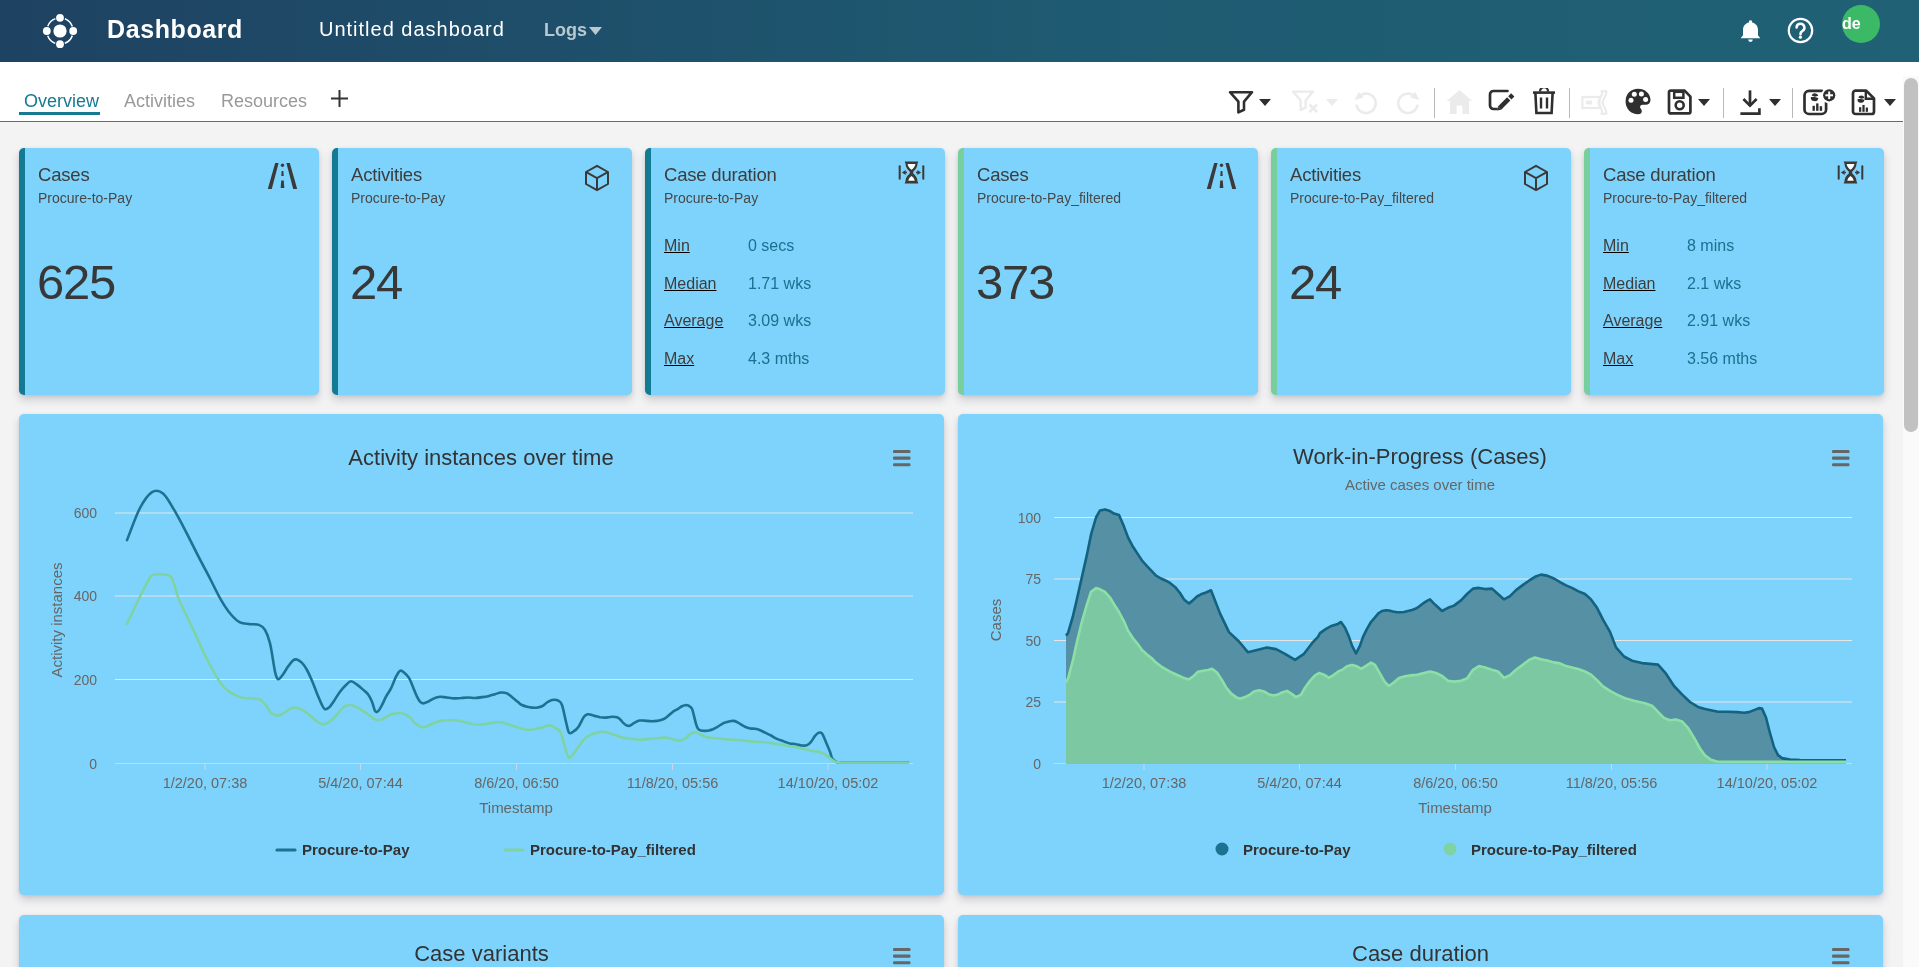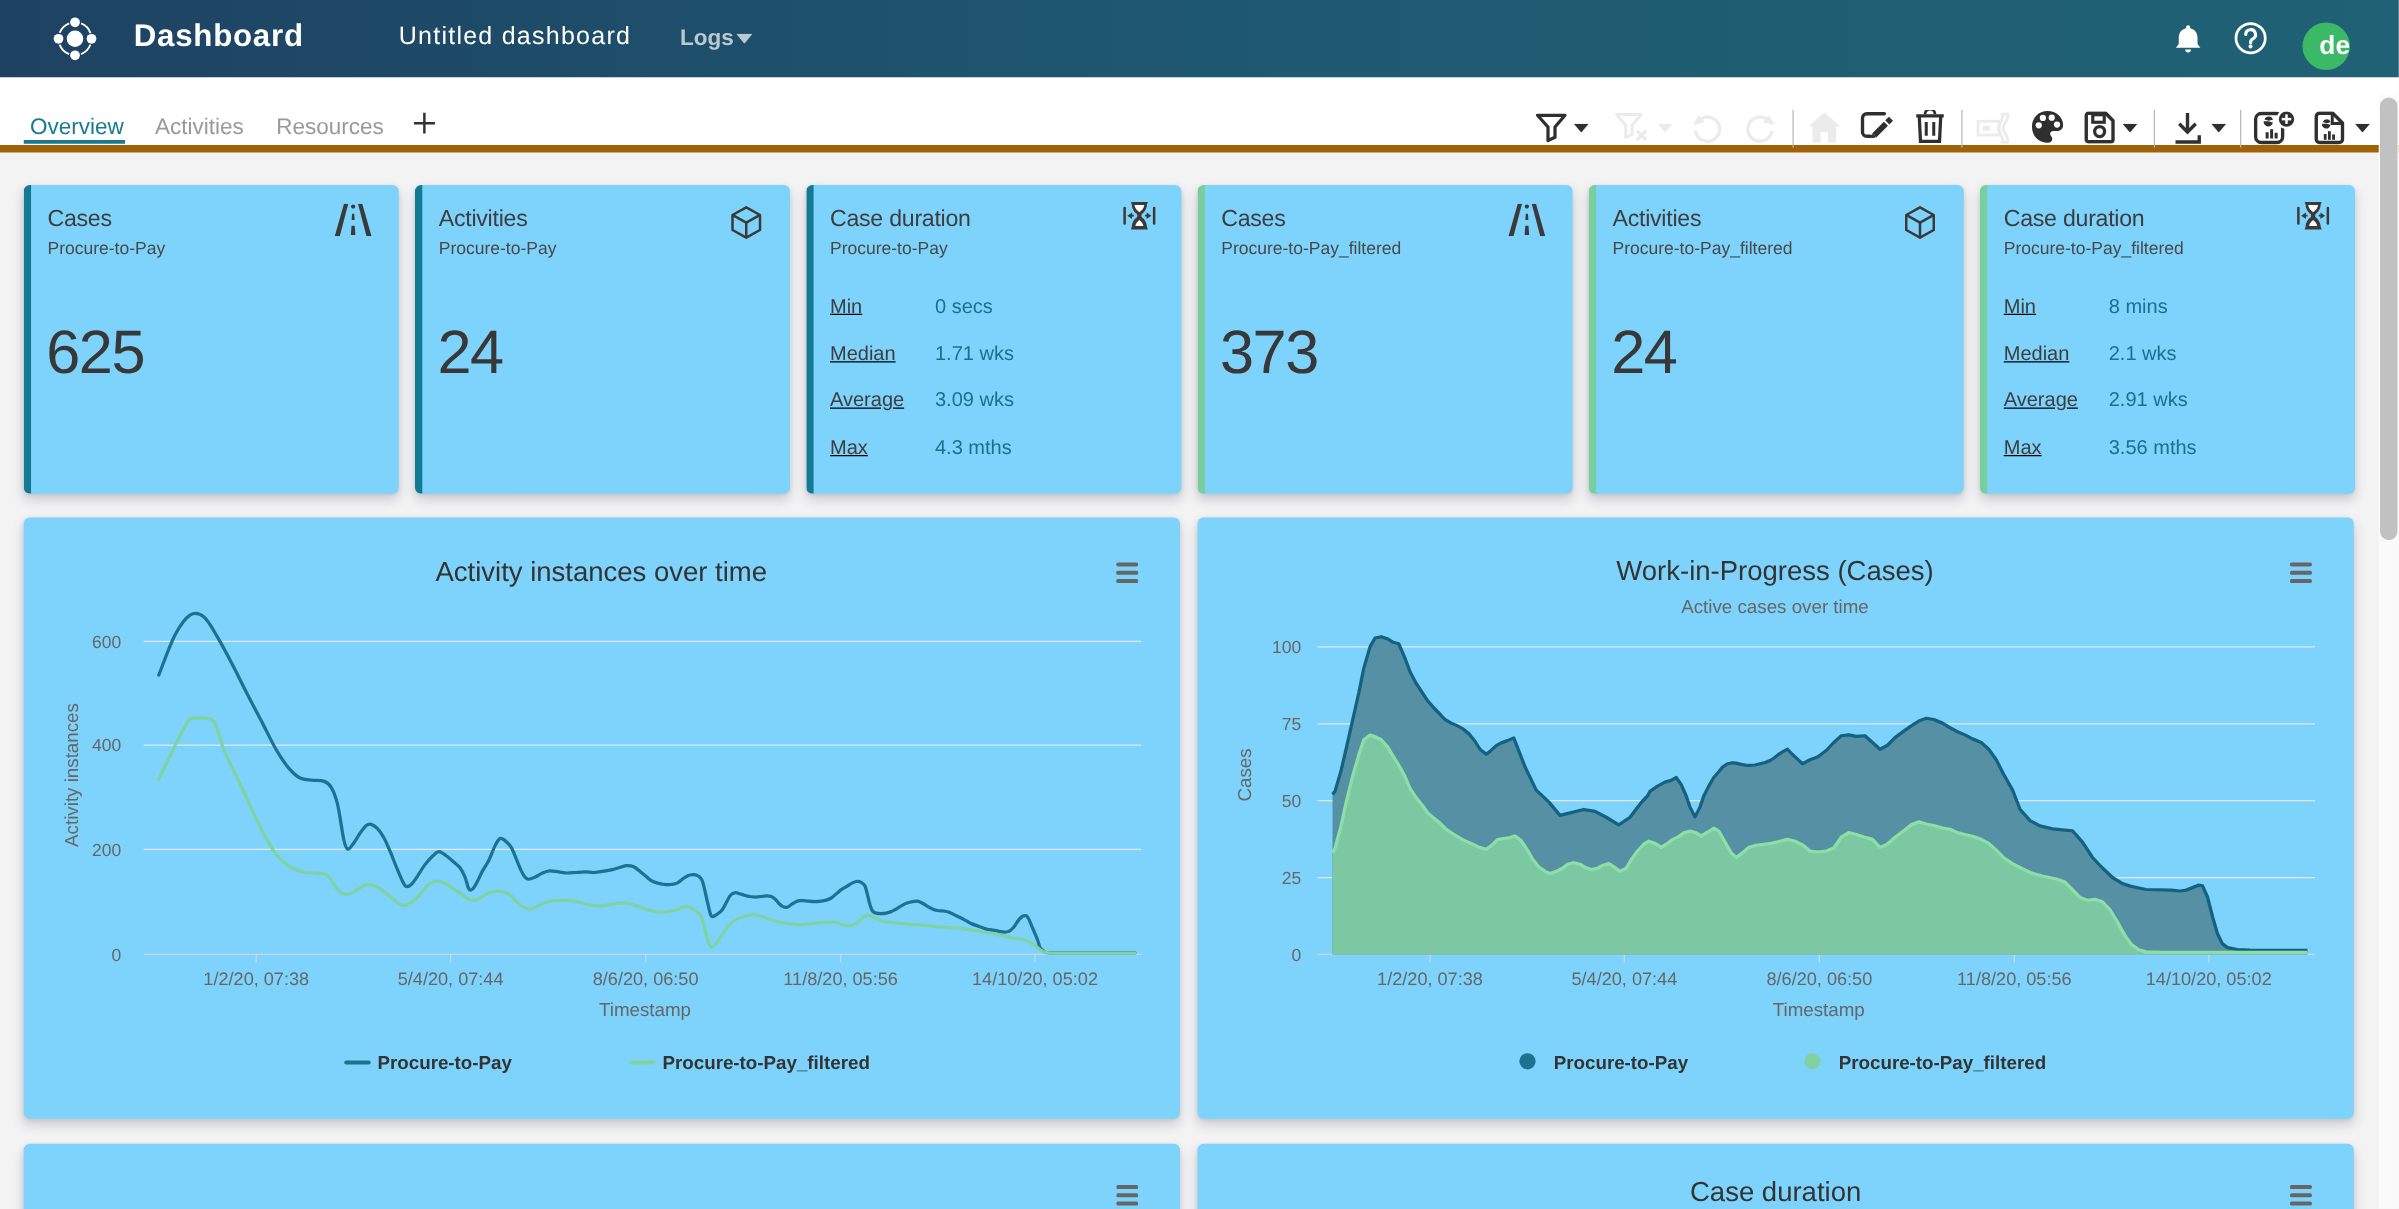--- a/index.html
+++ b/index.html
@@ -1,22 +1,22 @@
 <!DOCTYPE html>
 <html><head>
 <meta charset="utf-8">
 <style>
 * { margin:0; padding:0; box-sizing:border-box; }
 html,body { width:1919px; height:967px; overflow:hidden; font-family:"Liberation Sans", sans-serif; background:#f3f3f4; }
 .header { position:absolute; left:0; top:0; width:1919px; height:62px; background:linear-gradient(90deg,#1e4262 0%,#1e5a71 55%,#206175 100%);padding-left:41px; }
 .h-title { position:absolute; left:107px; top:15px; font-size:25px; font-weight:bold; color:#fff; letter-spacing:0.6px; }
 .h-sub { position:absolute; left:319px; top:18px; font-size:20px; color:#fff; letter-spacing:1px; }
 .h-logs { position:absolute; left:544px; top:20px; font-size:18px; color:#b9c9d1;font-weight:bold; }
-.avatar { position:absolute; left:1842px; top:18px; width:38px; height:38px; border-radius:50%; background:#3cb966; color:#fff; font-size:21px; font-weight:bold; text-align:right; line-height:38px; }
-.tabbar { position:absolute; left:0; top:62px; width:1919px; height:60px; background:#fff; border-bottom:6px solid #a16207; }
+.avatar { position:absolute; left:1842px; top:5px; width:38px; height:38px; border-radius:50%; background:#3cb966; color:#fff; font-size:16px; font-weight:bold; text-align:left; line-height:38px; }
+.tabbar { position:absolute; left:0; top:62px; width:1919px; height:60px; background:#fff; border-bottom:1px solid #a16207; }
 .tab { position:absolute; top:29px; font-size:18px; color:#999999; }
 .tab.active { color:#177a91; }
 .tab-underline { position:absolute; left:19px; top:50px; width:81px; height:3px; background:#177a91; }
 .tb-div { position:absolute; top:26px; width:1px; height:30px; background:#b9b9b9; }
 .content { position:absolute; left:0; top:131px; width:1919px; height:836px; background:#f3f3f4; }
 .card { position:absolute; background:#7dd3fc; border-radius:5px; box-shadow:0 5px 9px rgba(50,55,75,0.20), 0 1px 3px rgba(50,55,75,0.10); }
 .kpi { top:17px; width:300px; height:247px; }
 .kpi-title { position:absolute; left:13px; top:16px; font-size:18.5px; letter-spacing:-0.2px; color:#3d3d3d; }
 .kpi-sub { position:absolute; left:13px; top:42px; font-size:14px; color:#484848; }
 .kpi-value { position:absolute; left:12px; top:106px; font-size:49px; color:#383838; letter-spacing:-1.2px; }
@@ -352,20 +352,21 @@
 <path d="M108.0 221.6L110.0 219.1L115.0 201.9L119.0 184.7L124.0 162.5L129.0 140.4L133.0 120.7L138.0 103.5L142.0 96.4L147.0 95.4L152.0 97.1L156.0 99.6L161.0 101.0L166.0 112.6L170.0 123.4L175.0 132.8L180.0 140.4L184.0 146.5L189.0 152.2L194.0 157.4L198.0 161.6L203.0 164.5L208.0 166.7L212.0 168.9L217.0 172.9L222.0 179.0L226.0 185.4L231.0 189.4L234.0 187.1L239.0 182.5L243.0 180.3L248.0 178.5L253.0 176.3L262.0 199.4L271.0 218.1L281.0 227.5L290.0 238.3L299.0 236.1L309.0 233.6L318.0 235.1L327.0 239.8L337.0 245.9L346.0 239.8L355.0 228.0L360.0 222.8L362.0 219.1L368.0 214.9L374.0 211.7L379.0 210.3L383.0 208.0L387.0 213.7L391.0 222.8L394.0 231.7L398.0 239.5L402.0 231.7L405.0 222.8L409.0 214.9L413.0 208.0L417.0 203.4L420.0 199.7L424.0 197.0L428.0 196.2L431.0 196.5L435.0 197.5L439.0 198.2L443.0 198.2L446.0 198.0L450.0 197.0L454.0 196.0L458.0 194.5L461.0 192.6L465.0 189.4L469.0 186.9L472.0 185.4L476.0 189.6L480.0 193.3L484.0 197.0L490.0 193.8L496.0 191.6L503.0 186.4L509.0 180.0L515.0 174.6L521.0 173.9L527.0 175.1L534.0 174.6L540.0 180.0L546.0 185.4L552.0 182.2L558.0 176.1L565.0 170.9L571.0 166.7L577.0 162.8L583.0 160.6L589.0 161.6L596.0 164.5L602.0 168.2L608.0 171.4L614.0 173.9L620.0 177.1L627.0 180.0L633.0 185.4L639.0 193.8L645.0 205.6L652.0 217.9L658.0 233.4L666.0 242.5L674.0 246.7L684.0 249.1L692.0 249.9L700.0 250.6L708.0 259.7L716.0 272.0L724.0 280.4L732.0 288.0L740.0 292.9L747.0 295.1L754.0 296.6L759.0 297.6L769.0 297.8L779.0 298.1L786.0 298.8L791.0 298.1L796.0 296.1L801.0 294.1L804.0 294.6L808.0 303.5L812.0 319.2L816.0 333.0L820.0 341.1L824.0 344.1L832.0 345.6L842.0 346.1L857.0 346.3L872.0 346.3L888.0 346.3L888.0 349.5L108.0 349.5Z" fill="#5590a4"></path>
 <path d="M108.0 221.6L110.0 219.1L115.0 201.9L119.0 184.7L124.0 162.5L129.0 140.4L133.0 120.7L138.0 103.5L142.0 96.4L147.0 95.4L152.0 97.1L156.0 99.6L161.0 101.0L166.0 112.6L170.0 123.4L175.0 132.8L180.0 140.4L184.0 146.5L189.0 152.2L194.0 157.4L198.0 161.6L203.0 164.5L208.0 166.7L212.0 168.9L217.0 172.9L222.0 179.0L226.0 185.4L231.0 189.4L234.0 187.1L239.0 182.5L243.0 180.3L248.0 178.5L253.0 176.3L262.0 199.4L271.0 218.1L281.0 227.5L290.0 238.3L299.0 236.1L309.0 233.6L318.0 235.1L327.0 239.8L337.0 245.9L346.0 239.8L355.0 228.0L360.0 222.8L362.0 219.1L368.0 214.9L374.0 211.7L379.0 210.3L383.0 208.0L387.0 213.7L391.0 222.8L394.0 231.7L398.0 239.5L402.0 231.7L405.0 222.8L409.0 214.9L413.0 208.0L417.0 203.4L420.0 199.7L424.0 197.0L428.0 196.2L431.0 196.5L435.0 197.5L439.0 198.2L443.0 198.2L446.0 198.0L450.0 197.0L454.0 196.0L458.0 194.5L461.0 192.6L465.0 189.4L469.0 186.9L472.0 185.4L476.0 189.6L480.0 193.3L484.0 197.0L490.0 193.8L496.0 191.6L503.0 186.4L509.0 180.0L515.0 174.6L521.0 173.9L527.0 175.1L534.0 174.6L540.0 180.0L546.0 185.4L552.0 182.2L558.0 176.1L565.0 170.9L571.0 166.7L577.0 162.8L583.0 160.6L589.0 161.6L596.0 164.5L602.0 168.2L608.0 171.4L614.0 173.9L620.0 177.1L627.0 180.0L633.0 185.4L639.0 193.8L645.0 205.6L652.0 217.9L658.0 233.4L666.0 242.5L674.0 246.7L684.0 249.1L692.0 249.9L700.0 250.6L708.0 259.7L716.0 272.0L724.0 280.4L732.0 288.0L740.0 292.9L747.0 295.1L754.0 296.6L759.0 297.6L769.0 297.8L779.0 298.1L786.0 298.8L791.0 298.1L796.0 296.1L801.0 294.1L804.0 294.6L808.0 303.5L812.0 319.2L816.0 333.0L820.0 341.1L824.0 344.1L832.0 345.6L842.0 346.1L857.0 346.3L872.0 346.3L888.0 346.3" fill="none" stroke="#14627f" stroke-width="2.6" stroke-linejoin="round"></path>
 <path d="M108.0 268.3L110.0 264.6L115.0 245.9L119.0 227.5L124.0 207.3L129.0 190.1L133.0 177.8L138.0 174.1L142.0 175.3L147.0 177.8L152.0 183.5L156.0 190.1L161.0 198.0L166.0 207.3L170.0 216.7L175.0 224.3L180.0 230.4L184.0 236.1L189.0 240.5L194.0 244.5L198.0 248.6L203.0 252.3L208.0 255.3L212.0 257.7L217.0 260.0L222.0 262.2L226.0 264.1L231.0 265.4L236.0 261.7L240.0 257.7L245.0 256.8L250.0 256.0L254.0 254.8L259.0 258.5L264.0 266.1L268.0 273.2L273.0 279.4L278.0 283.1L282.0 284.8L287.0 283.1L292.0 280.6L296.0 277.4L301.0 276.2L306.0 277.4L310.0 279.9L315.0 281.6L320.0 280.6L324.0 278.4L329.0 276.9L333.0 279.4L338.0 283.1L343.0 280.6L347.0 273.7L352.0 266.8L357.0 261.4L361.0 259.0L366.0 260.7L371.0 263.9L375.0 261.4L380.0 257.7L385.0 255.3L389.0 252.3L394.0 250.9L399.0 252.3L403.0 254.8L408.0 251.8L413.0 248.6L417.0 250.9L422.0 259.7L427.0 268.3L431.0 272.0L436.0 268.3L441.0 263.9L447.0 262.2L453.0 261.4L459.0 260.7L466.0 259.0L472.0 257.5L478.0 259.0L484.0 261.9L490.0 266.8L496.0 267.6L503.0 266.8L509.0 264.4L515.0 255.8L521.0 252.1L527.0 253.6L534.0 255.8L540.0 257.5L546.0 263.9L552.0 261.2L558.0 255.8L565.0 250.6L571.0 245.9L577.0 243.5L583.0 245.2L589.0 246.4L596.0 248.4L602.0 249.4L608.0 252.1L614.0 253.6L620.0 255.0L627.0 257.5L633.0 260.7L639.0 266.1L645.0 272.3L652.0 276.9L659.0 280.6L667.0 284.3L676.0 286.8L687.0 289.2L694.0 291.7L700.0 297.8L706.0 304.0L712.0 306.2L718.0 305.5L724.0 307.4L730.0 313.8L736.0 323.7L742.0 334.5L747.0 341.4L753.0 345.8L759.0 347.5L772.0 347.8L792.0 347.8L822.0 347.8L852.0 347.8L888.0 347.8L888.0 349.5L108.0 349.5Z" fill="#7cc8a3"></path>
 <path d="M108.0 268.3L110.0 264.6L115.0 245.9L119.0 227.5L124.0 207.3L129.0 190.1L133.0 177.8L138.0 174.1L142.0 175.3L147.0 177.8L152.0 183.5L156.0 190.1L161.0 198.0L166.0 207.3L170.0 216.7L175.0 224.3L180.0 230.4L184.0 236.1L189.0 240.5L194.0 244.5L198.0 248.6L203.0 252.3L208.0 255.3L212.0 257.7L217.0 260.0L222.0 262.2L226.0 264.1L231.0 265.4L236.0 261.7L240.0 257.7L245.0 256.8L250.0 256.0L254.0 254.8L259.0 258.5L264.0 266.1L268.0 273.2L273.0 279.4L278.0 283.1L282.0 284.8L287.0 283.1L292.0 280.6L296.0 277.4L301.0 276.2L306.0 277.4L310.0 279.9L315.0 281.6L320.0 280.6L324.0 278.4L329.0 276.9L333.0 279.4L338.0 283.1L343.0 280.6L347.0 273.7L352.0 266.8L357.0 261.4L361.0 259.0L366.0 260.7L371.0 263.9L375.0 261.4L380.0 257.7L385.0 255.3L389.0 252.3L394.0 250.9L399.0 252.3L403.0 254.8L408.0 251.8L413.0 248.6L417.0 250.9L422.0 259.7L427.0 268.3L431.0 272.0L436.0 268.3L441.0 263.9L447.0 262.2L453.0 261.4L459.0 260.7L466.0 259.0L472.0 257.5L478.0 259.0L484.0 261.9L490.0 266.8L496.0 267.6L503.0 266.8L509.0 264.4L515.0 255.8L521.0 252.1L527.0 253.6L534.0 255.8L540.0 257.5L546.0 263.9L552.0 261.2L558.0 255.8L565.0 250.6L571.0 245.9L577.0 243.5L583.0 245.2L589.0 246.4L596.0 248.4L602.0 249.4L608.0 252.1L614.0 253.6L620.0 255.0L627.0 257.5L633.0 260.7L639.0 266.1L645.0 272.3L652.0 276.9L659.0 280.6L667.0 284.3L676.0 286.8L687.0 289.2L694.0 291.7L700.0 297.8L706.0 304.0L712.0 306.2L718.0 305.5L724.0 307.4L730.0 313.8L736.0 323.7L742.0 334.5L747.0 341.4L753.0 345.8L759.0 347.5L772.0 347.8L792.0 347.8L822.0 347.8L852.0 347.8L888.0 347.8" fill="none" stroke="#8ce0a5" stroke-width="2.6" stroke-linejoin="round"></path>
 <circle cx="264" cy="435" r="6.5" fill="#1d7191"></circle>
 <text x="285" y="441" font-size="15" font-weight="bold" fill="#333333">Procure-to-Pay</text>
 <circle cx="492" cy="435" r="6.5" fill="#7fd3a2"></circle>
 <text x="513" y="441" font-size="15" font-weight="bold" fill="#333333">Procure-to-Pay_filtered</text>
 </svg></div>
 <div class="card chart-card2" style="left:19px">
+      <div class="cc2-title">Case variants</div>
       <svg style="position:absolute;left:874px;top:33px" width="18" height="18">
         <rect x="0" y="0.0" width="17.5" height="3.1" rx="1.2" fill="#666666"></rect>
         <rect x="0" y="6.6" width="17.5" height="3.1" rx="1.2" fill="#666666"></rect>
         <rect x="0" y="13.2" width="17.5" height="3.1" rx="1.2" fill="#666666"></rect>
       </svg>
     </div>
 <div class="card chart-card2" style="left:958px">
       <div class="cc2-title">Case duration</div>
       <svg style="position:absolute;left:874px;top:33px" width="18" height="18">
         <rect x="0" y="0.0" width="17.5" height="3.1" rx="1.2" fill="#666666"></rect>

